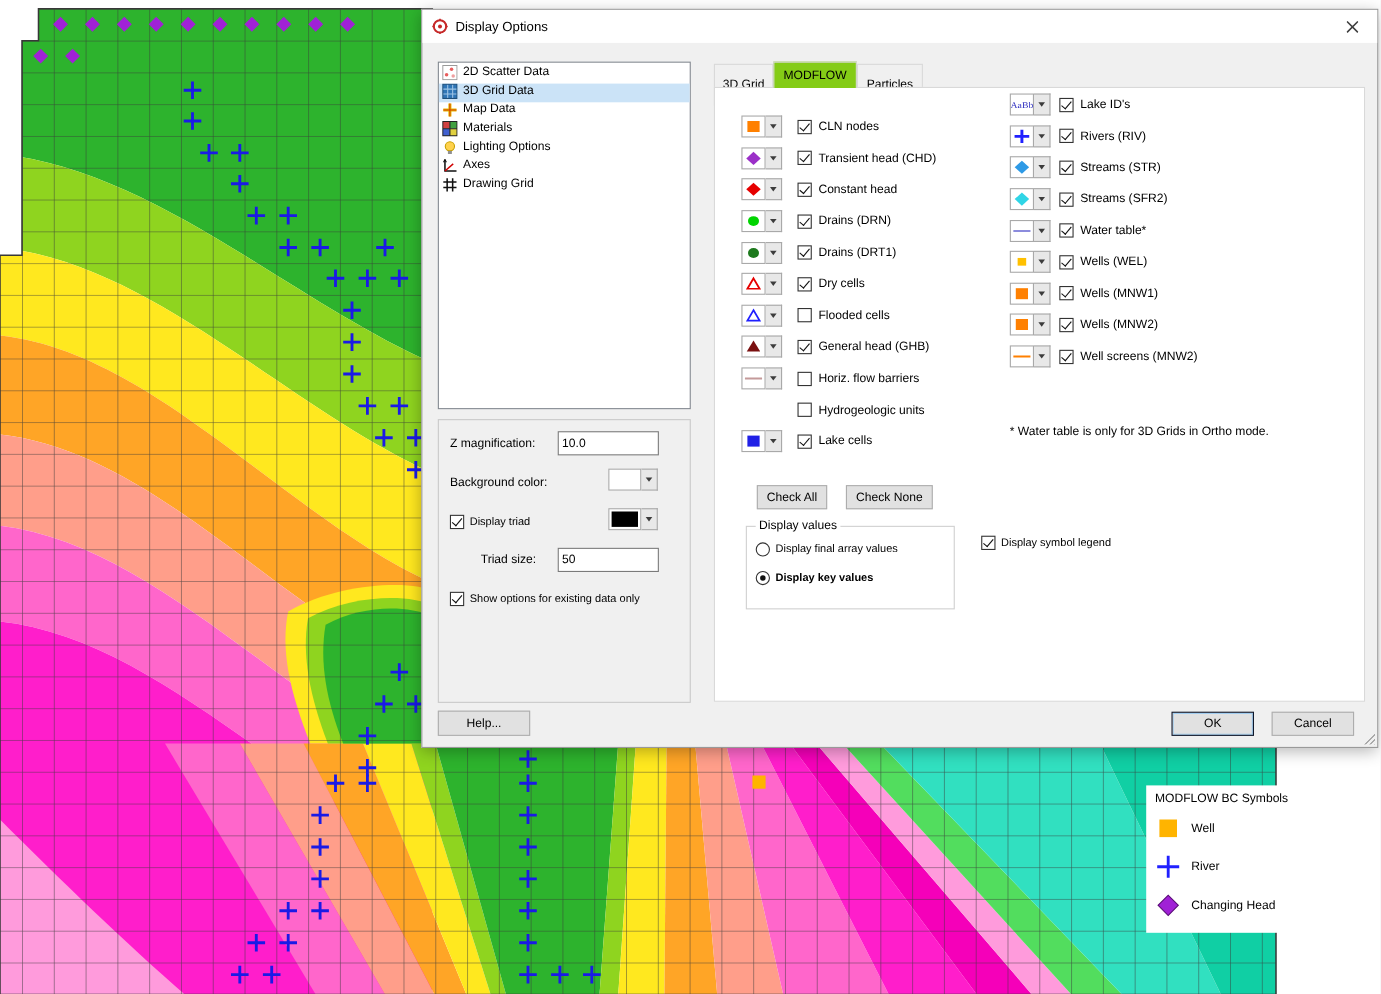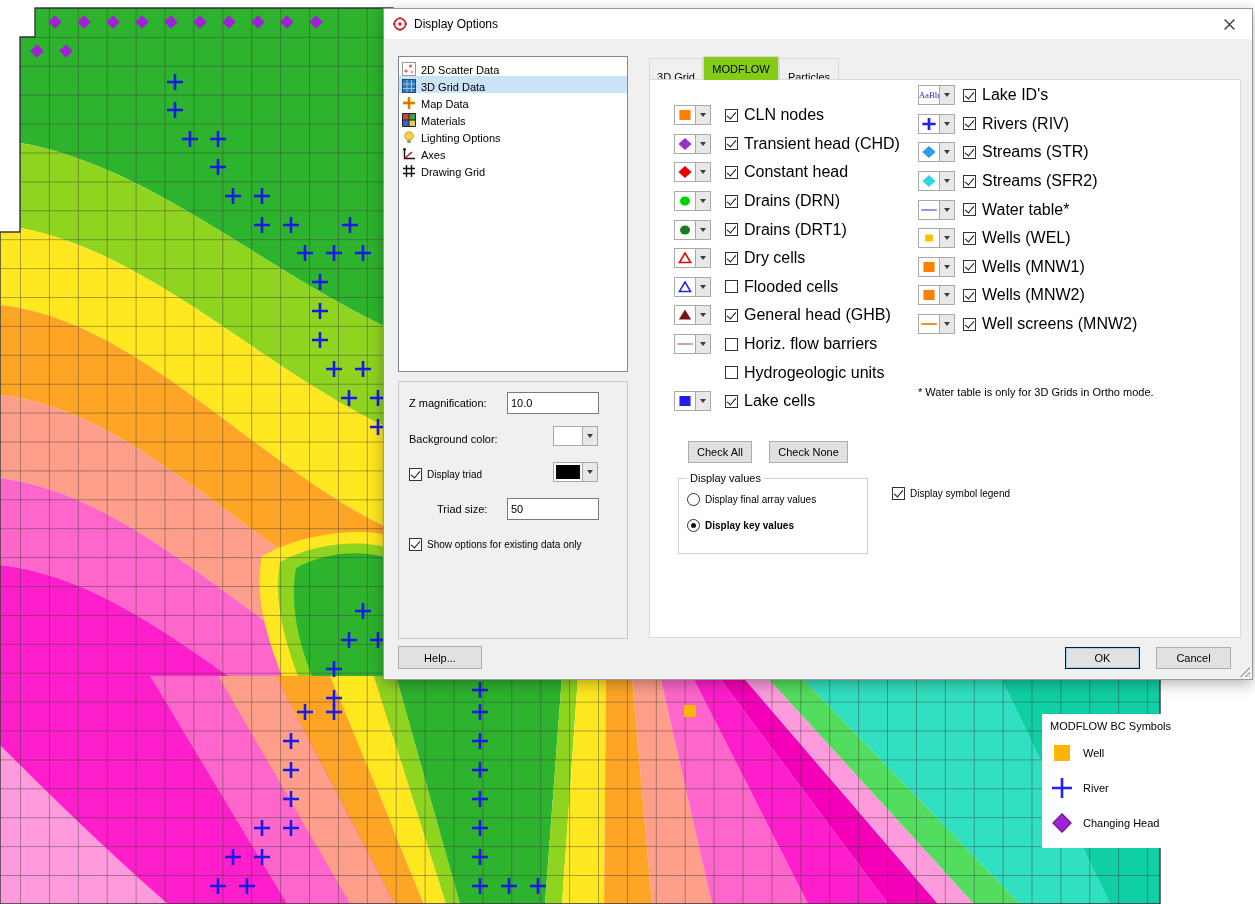--- a/index.html
+++ b/index.html
@@ -23,21 +23,21 @@
   .dialog{position:absolute;left:383px;top:8px;width:868px;height:670px;z-index:10;
     background:#f0f0f0;border:1px solid #999;box-shadow:0 4px 14px rgba(0,0,0,.30);}
   .titlebar{position:absolute;left:0;top:0;right:0;height:30px;background:#fff;display:flex;align-items:center;text-align:right;}
   .app-icon{width:16px;height:16px;margin-left:8px;flex:none;}
   .dialog-title{font-size:12px;color:#000;margin-left:6px;}
   .close-btn{position:absolute;right:0;top:0;width:46px;height:30px;display:flex;align-items:center;justify-content:center;cursor:default;}
   .close-btn svg{display:block;}
 
   .nav-list{position:absolute;left:14px;top:47px;width:230px;height:316px;background:#fff;
     border:1px solid #82888f;box-sizing:border-box;padding-top:2px;}
-  .nav-item{height:17px;display:flex;align-items:flex-end;font-size:11px;padding-left:3px;white-space:nowrap;}
+  .nav-item{height:17px;display:flex;align-items:flex-start;font-size:11px;padding-left:3px;white-space:nowrap;}
   .nav-item.selected{background:#cbe3f7;}
   .nav-icon{width:14px;height:14px;margin-right:5px;flex:none;}
   .nav-icon svg{display:block;width:14px;height:14px;}
 
   .groupbox{position:absolute;border:1px solid #c9c9c9;box-sizing:border-box;}
   #left-group{left:14px;top:372px;width:230px;height:258px;}
   .g-label{position:absolute;font-size:11px;color:#000;white-space:nowrap;}
   .win-input{position:absolute;border:1px solid #7a7a7a;background:#fff;font-size:11px;
     font-family:"Liberation Sans",sans-serif;padding:0 3px;box-sizing:border-box;height:22px;}
   .cb-row{position:absolute;display:flex;align-items:center;}
@@ -66,21 +66,21 @@
   .tab.active{top:47px;height:24px;background:#84cc16;border-bottom:none;z-index:3;}
   .tab-panel{position:absolute;left:265px;top:70px;width:592px;height:559px;background:#fff;
     border:1px solid #d9d9d9;box-sizing:border-box;z-index:2;}
 
   .bc-col{position:absolute;display:flex;flex-direction:column;}
   #bc-left{left:24px;top:21px;}
   #bc-right{left:268px;top:1px;}
   .bc-row{height:28.6px;display:flex;align-items:center;}
   .bc-row .cb{margin-left:14px;}
   #bc-right .bc-row .cb{margin-left:8px;}
-  .bc-label{font-size:16px;margin-left:6px;white-space:nowrap;}
+  .bc-label{font-size:11px;margin-left:6px;white-space:nowrap;}
   .hidden-swatch{visibility:hidden;}
   .footnote{position:absolute;left:268px;top:306px;font-size:11px;white-space:nowrap;}
 
   #dv-group{left:28px;top:398px;width:190px;height:76px;background:#fff;border:1px solid #d0d0d0;}
   .group-title{position:absolute;top:-7px;left:8px;background:#fff;padding:0 3px;font-size:11px;white-space:nowrap;}
 
   .grip{position:absolute;right:2px;bottom:2px;width:11px;height:11px;
     background:repeating-linear-gradient(135deg,rgba(0,0,0,0) 0 2px,#aaa 2px 3.2px);
     clip-path:polygon(100% 0,100% 100%,0 100%);}
 </style>

